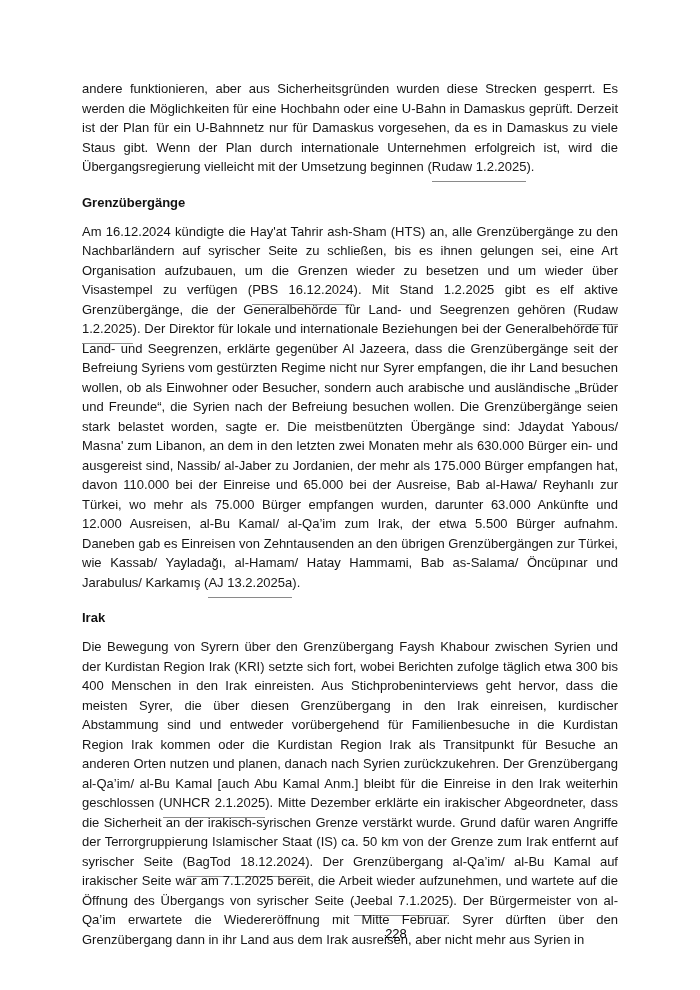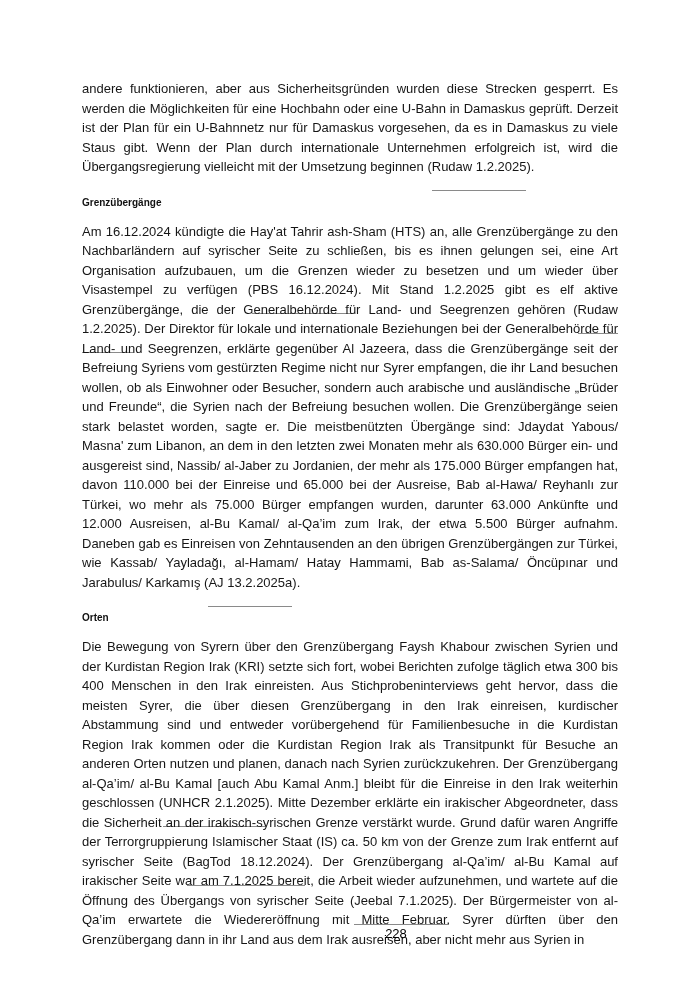--- a/index.html
+++ b/index.html
@@ -21,31 +21,31 @@
   }
   p.body {
     font-size: 13px;
     line-height: 19.5px;
     text-align: justify;
     hyphens: auto;
     -webkit-hyphens: auto;
     margin: 0;
   }
   h2.sect {
-    font-size: 10px;
+    font-size: 13px;
     font-weight: bold;
     line-height: 20px;
     margin: 16px 0 9px 0;
     color: #111111;
   }
   .ref {
     color: inherit;
     text-decoration: none;
     border-bottom: 1px solid #8a8a8a;
-    padding-bottom: 16px;
+    padding-bottom: 7px;
     cursor: pointer;
   }
   .it { }
   .pageno {
     position: absolute;
     top: 926px;
     left: 0;
     width: 100%;
     text-align: center;
     font-size: 13px;
@@ -59,20 +59,20 @@
 
 <div class="page">
   <div class="content">
 
     <p class="body"><span>andere funktionieren, aber aus Sicherheitsgründen wurden diese Strecken gesperrt. Es werden die Möglichkeiten für eine Hochbahn oder eine U-Bahn in Damaskus geprüft. Derzeit ist der Plan für ein U-Bahnnetz nur für Damaskus vorgesehen, da es in Damaskus zu viele Staus gibt. Wenn der Plan durch internationale Unternehmen erfolgreich ist, wird die Übergangsregierung vielleicht mit der Umsetzung beginnen (</span><a class="ref">Rudaw 1.2.2025</a><span>).</span></p>
 
     <h2 class="sect">Grenzübergänge</h2>
 
     <p class="body"><span>Am 16.12.2024 kündigte die Hay'at Tahrir ash-Sham (HTS) an, alle Grenzübergänge zu den Nachbarländern auf syrischer Seite zu schließen, bis es ihnen gelungen sei, eine Art Organisation aufzubauen, um die Grenzen wieder zu besetzen und um wieder über Visastempel zu verfügen (</span><a class="ref">PBS 16.12.2024</a><span>). Mit Stand 1.2.2025 gibt es elf aktive Grenzübergänge, die der Generalbehörde für Land- und Seegrenzen gehören (</span><a class="ref">Rudaw 1.2.2025</a><span>). Der Direktor für lokale und internationale Beziehungen bei der Generalbehörde für Land- und Seegrenzen, erklärte gegenüber Al Jazeera, dass die Grenzübergänge seit der Befreiung Syriens vom gestürzten Regime nicht nur Syrer empfangen, die ihr Land besuchen wollen, ob als Einwohner oder Besucher, sondern auch arabische und ausländische „Brüder und Freunde“, die Syrien nach der Befreiung besuchen wollen. Die Grenzübergänge seien stark belastet worden, sagte er. Die meistbenützten Übergänge sind: Jdaydat Yabous/ Masna' zum Libanon, an dem in den letzten zwei Monaten mehr als 630.000 Bürger ein- und ausgereist sind, Nassib/ al-Jaber zu Jordanien, der mehr als 175.000 Bürger empfangen hat, davon 110.000 bei der Einreise und 65.000 bei der Ausreise, Bab al-Hawa/ Reyhanlı zur Türkei, wo mehr als 75.000 Bürger empfangen wurden, darunter 63.000 Ankünfte und 12.000 Ausreisen, al-Bu Kamal/ al-Qa’im zum Irak, der etwa 5.500 Bürger aufnahm. Daneben gab es Einreisen von Zehntausenden an den übrigen Grenzübergängen zur Türkei, wie Kassab/ Yayladağı, al-Hamam/ Hatay Hammami, Bab as-Salama/ Öncüpınar und Jarabulus/ Karkamış (</span><a class="ref">AJ 13.2.2025a</a><span>).</span></p>
 
-    <h2 class="sect">Orten</h2>
+    <h2 class="sect">Irak</h2>
 
     <p class="body"><span>Die Bewegung von Syrern über den Grenzübergang Faysh Khabour zwischen Syrien und der Kurdistan Region Irak (KRI) setzte sich fort, wobei Berichten zufolge täglich etwa 300 bis 400 Menschen in den Irak einreisten. Aus Stichprobeninterviews geht hervor, dass die meisten Syrer, die über diesen Grenzübergang in den Irak einreisen, kurdischer Abstammung sind und entweder vorübergehend für Familienbesuche in die Kurdistan Region Irak kommen oder die Kurdistan Region Irak als Transitpunkt für Besuche an anderen Orten nutzen und planen, danach nach Syrien zurückzukehren. Der Grenzübergang al-Qa’im/ al-Bu Kamal [</span><span class="it">auch Abu Kamal Anm.</span><span>] bleibt für die Einreise in den Irak weiterhin geschlossen (</span><a class="ref">UNHCR 2.1.2025</a><span>). Mitte Dezember erklärte ein irakischer Abgeordneter, dass die Sicherheit an der irakisch-syrischen Grenze verstärkt wurde. Grund dafür waren Angriffe der Terrorgruppierung Islamischer Staat (IS) ca. 50 km von der Grenze zum Irak entfernt auf syrischer Seite (</span><a class="ref">BagTod 18.12.2024</a><span>). Der Grenzübergang al-Qa’im/ al-Bu Kamal auf irakischer Seite war am 7.1.2025 bereit, die Arbeit wieder aufzunehmen, und wartete auf die Öffnung des Übergangs von syrischer Seite (</span><a class="ref">Jeebal 7.1.2025</a><span>). Der Bürgermeister von al-Qa’im erwartete die Wiedereröffnung mit Mitte Februar. Syrer dürften über den Grenzübergang dann in ihr Land aus dem Irak ausreisen, aber nicht mehr aus Syrien in</span></p>
 
   </div>
 
   <div class="pageno">228</div>
 </div>
 
 </body></html>

